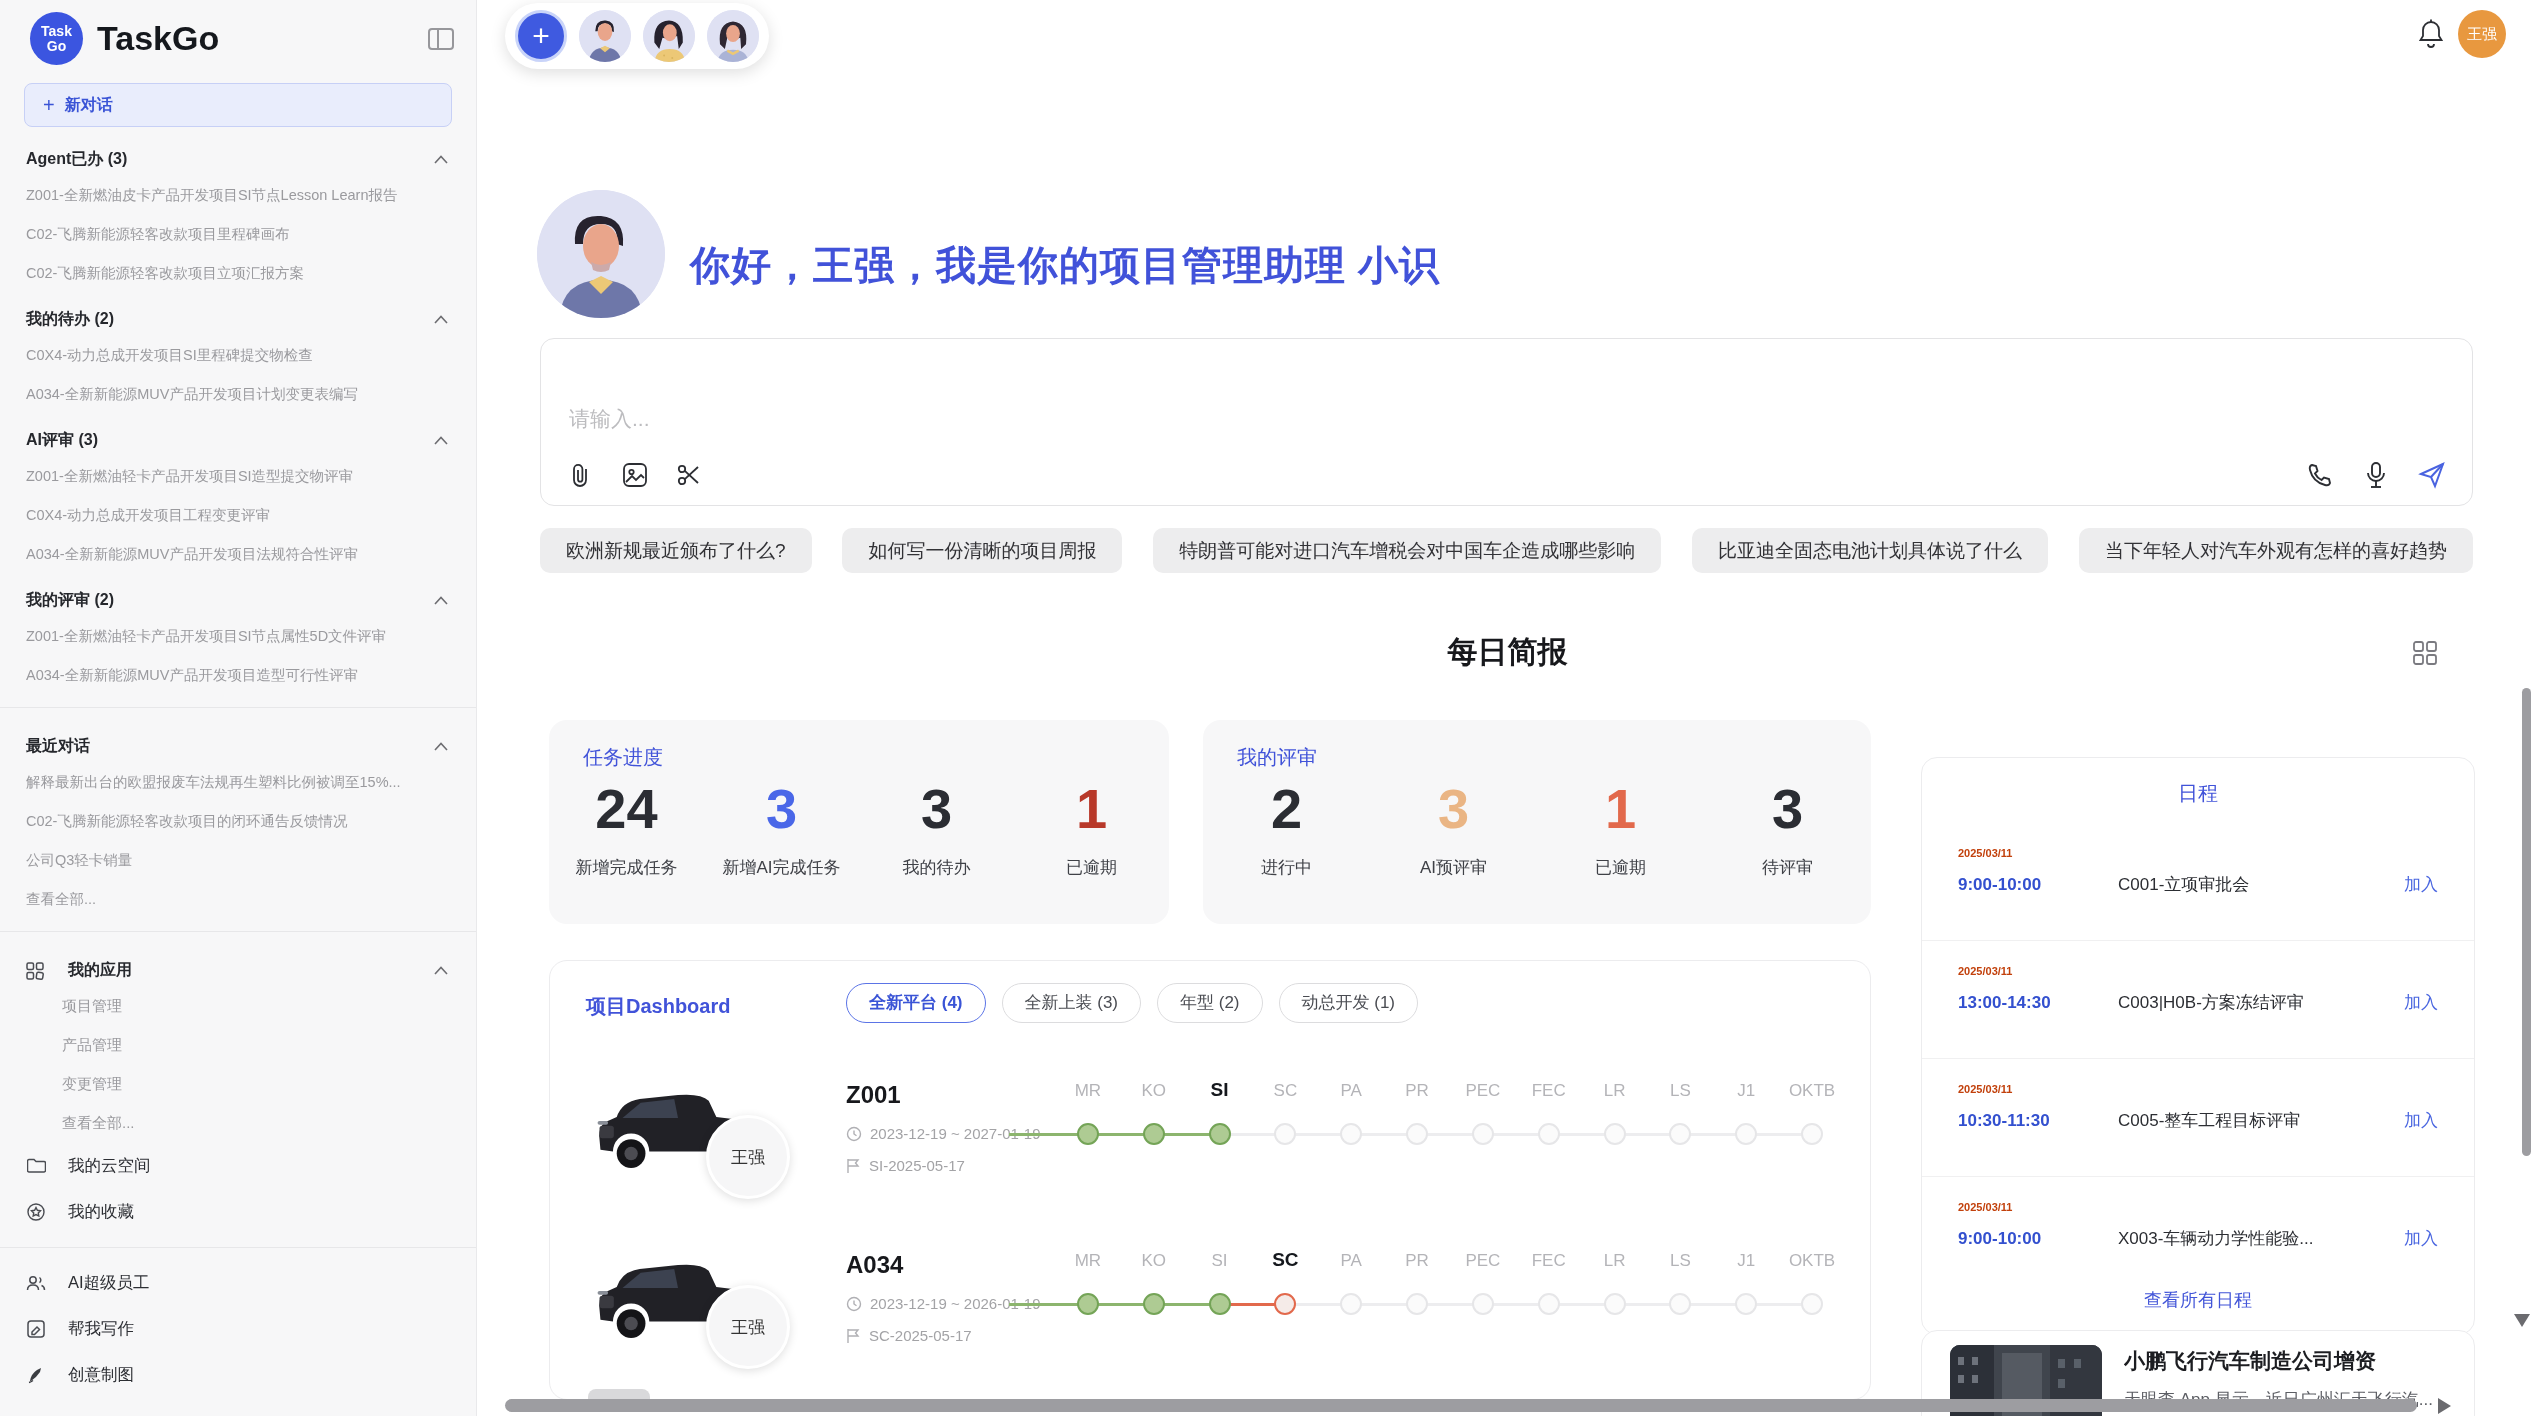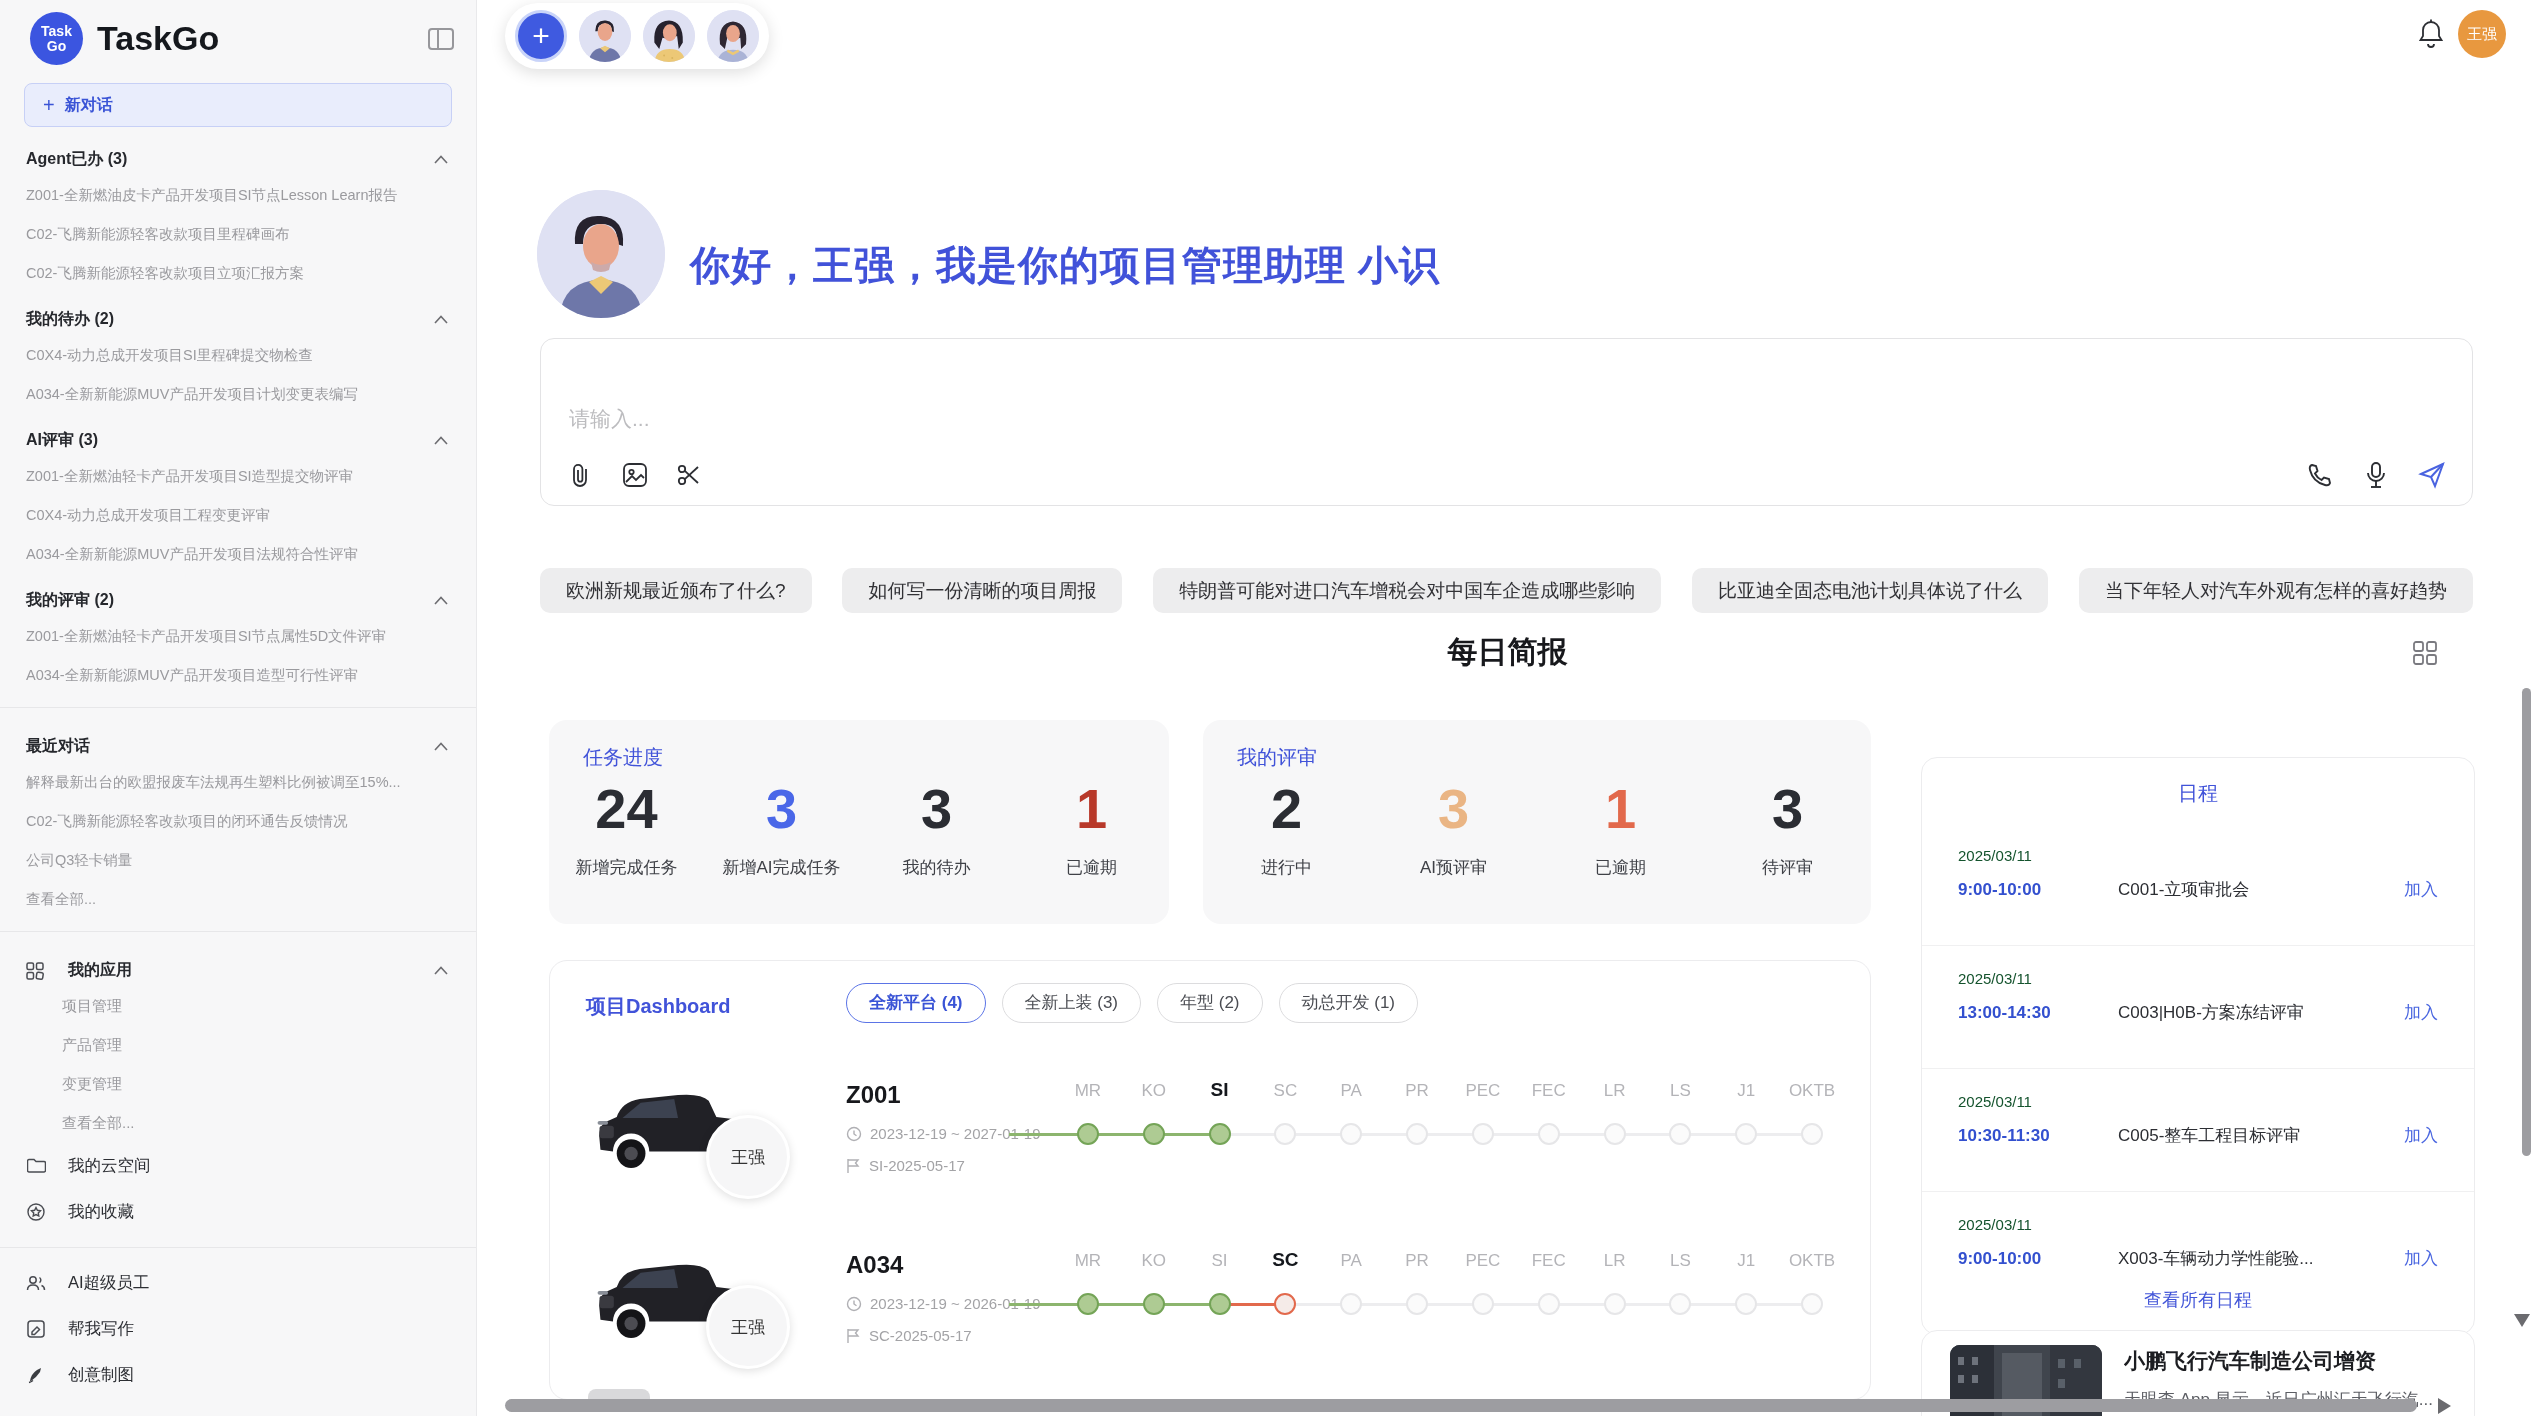--- a/index.html
+++ b/index.html
@@ -33,21 +33,21 @@
   .greet-text{position:absolute;left:690px;top:238px;font-size:40px;font-weight:700;color:#4152d9;letter-spacing:1px;}
 
   
   .input-card{position:absolute;left:540px;top:338px;width:1933px;height:168px;border:1px solid #e3e3e5;border-radius:14px;background:#fff;}
   .input-placeholder{position:absolute;left:28px;top:66px;font-size:21px;color:#bcbcbf;}
   .composer-icons-left{position:absolute;left:26px;bottom:16px;display:flex;gap:26px;align-items:center;}
   .composer-icons-right{position:absolute;right:26px;bottom:16px;display:flex;gap:28px;align-items:center;}
   .cicon{width:28px;height:28px;display:flex;align-items:center;justify-content:center;cursor:pointer;}
 
   
-  .chips{position:absolute;left:540px;top:528px;width:1933px;display:flex;justify-content:space-between;margin-top:40px;}
+  .chips{position:absolute;left:540px;top:528px;width:1933px;display:flex;justify-content:space-between;}
   .chip{height:45px;line-height:45px;padding:0 26px;background:#ededee;border-radius:10px;font-size:19px;color:#323236;white-space:nowrap;cursor:pointer;}
 
   
   .brief-title{position:absolute;left:540px;top:632px;width:1935px;text-align:center;font-size:30px;font-weight:700;color:#17181c;}
   .brief-grid{position:absolute;left:2412px;top:640px;width:28px;height:28px;cursor:pointer;}
 
   .stat-card{position:absolute;top:720px;background:#f7f7f8;border-radius:18px;}
   .stat-card.c1{left:549px;width:620px;height:204px;}
   .stat-card.c2{left:1203px;width:668px;height:204px;}
   .stat-title{position:absolute;left:34px;top:24px;font-size:20px;color:#4153d9;}
@@ -84,21 +84,21 @@
   .ms-line.todo{background:#ededef;}
   .ms-line.overdue{background:#e2694c;}
   .row3-sliver{position:absolute;left:38px;top:428px;width:62px;height:14px;background:#d9d9db;border-radius:8px 8px 0 0;}
 
   
   .sch-card{position:absolute;left:1921px;top:757px;width:554px;height:578px;background:#fff;border:1px solid #ececee;border-radius:16px;overflow:hidden;}
   .sch-title{text-align:center;padding-top:22px;font-size:20px;color:#4153d9;}
   .sch-list{margin-top:16px;}
   .sch-entry{padding:24px 36px 44px 36px;border-bottom:1px solid #f0f0f1;}
   .sch-entry:last-child{border-bottom:none;}
-  .sch-date{font-size:15px;color:#14532d;}
+  .sch-date{font-size:11px;color:#c2410c;font-weight:bold;}
   .sch-row{display:flex;align-items:center;margin-top:14px;}
   .sch-time{width:160px;font-size:17px;font-weight:700;color:#3350cf;}
   .sch-name{flex:1;font-size:17px;color:#2c2e33;white-space:nowrap;overflow:hidden;}
   .sch-join{font-size:17px;color:#4a66e0;cursor:pointer;}
   .sch-footer{position:absolute;left:0;bottom:22px;width:100%;text-align:center;font-size:18px;color:#4255d8;cursor:pointer;}
 
   .news-card{position:absolute;left:1921px;top:1330px;width:554px;height:190px;background:#fff;border:1px solid #ececee;border-radius:16px;overflow:hidden;}
   .news-img{position:absolute;left:28px;top:14px;width:152px;height:152px;border-radius:10px;overflow:hidden;background:#3f444c;}
   .news-title{position:absolute;left:202px;top:16px;width:330px;font-size:21px;font-weight:700;color:#1c1d21;white-space:nowrap;overflow:hidden;}
   .news-body{position:absolute;left:202px;top:56px;width:330px;font-size:17px;color:#5c5e64;line-height:26px;}

